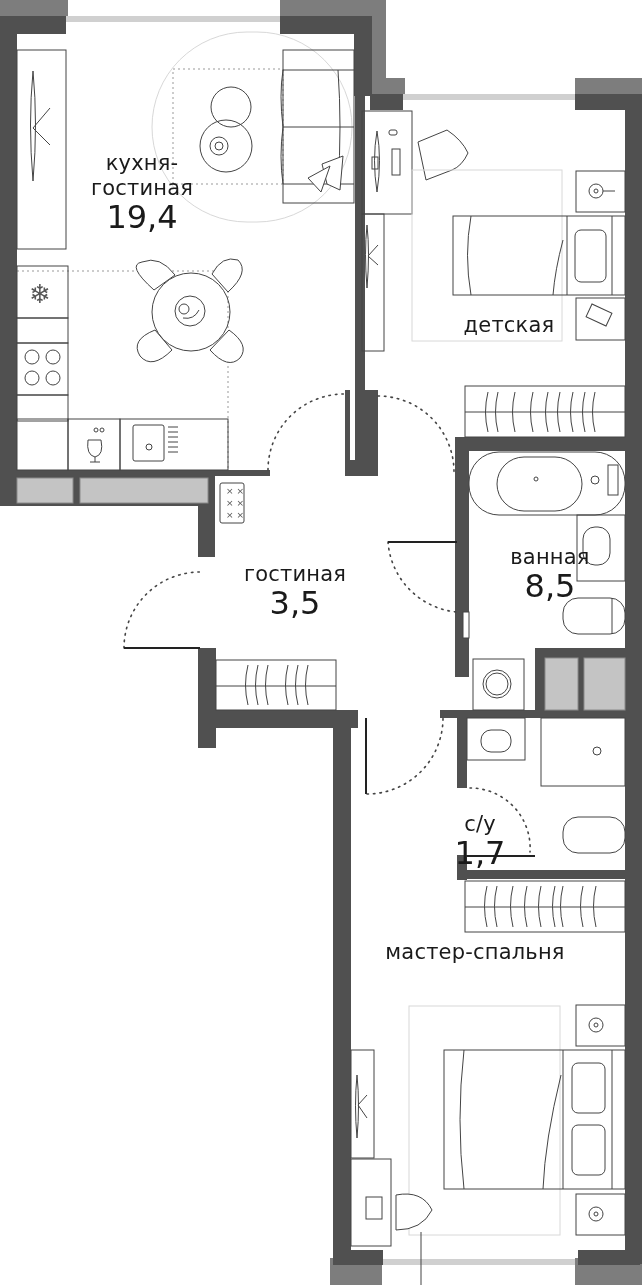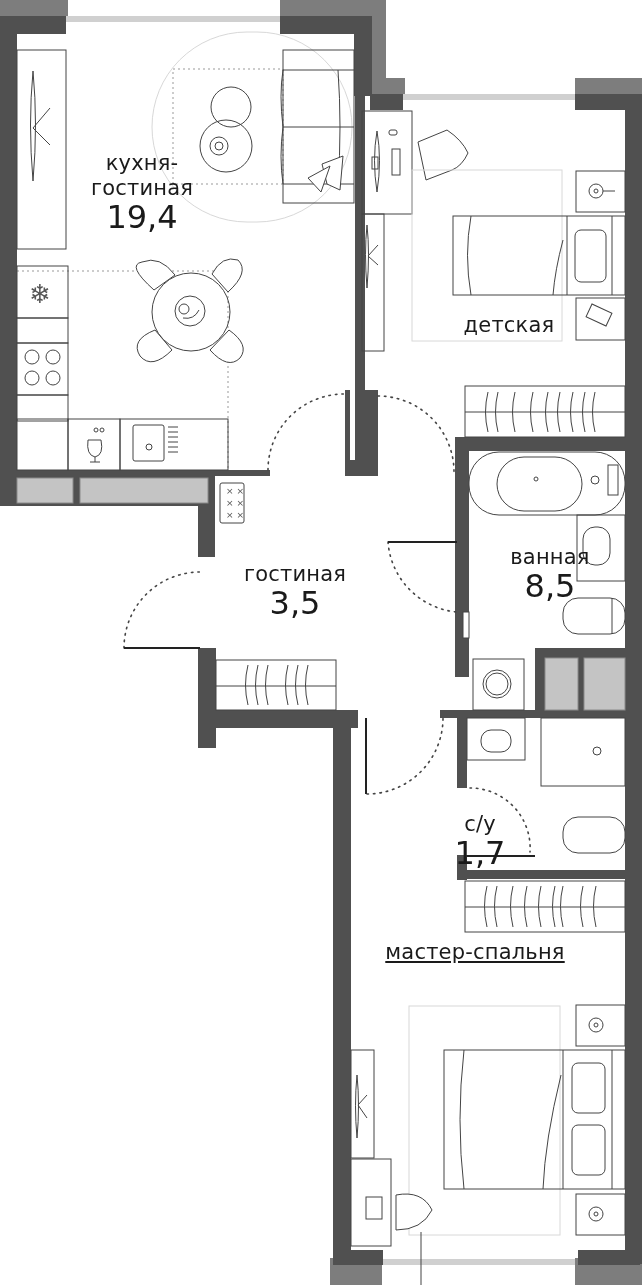--- a/index.html
+++ b/index.html
@@ -263,15 +263,15 @@
 <div class="label" style="left:455px; top:545px; width:110px;margin-left:40px;">
   <span class="name">ванная</span>
   <span class="area">8,5</span>
 </div>
 
 <div class="label" style="left:450px; top:812px; width:60px;">
   <span class="name">с/у</span>
   <span class="area">1,7</span>
 </div>
 
-<div class="label" style="left:360px; top:940px; width:230px;text-decoration:underline;">
+<div class="label" style="left:360px; top:940px; width:230px;">
   <span class="name">мастер-спальня</span>
 </div>
 
 </body></html>

